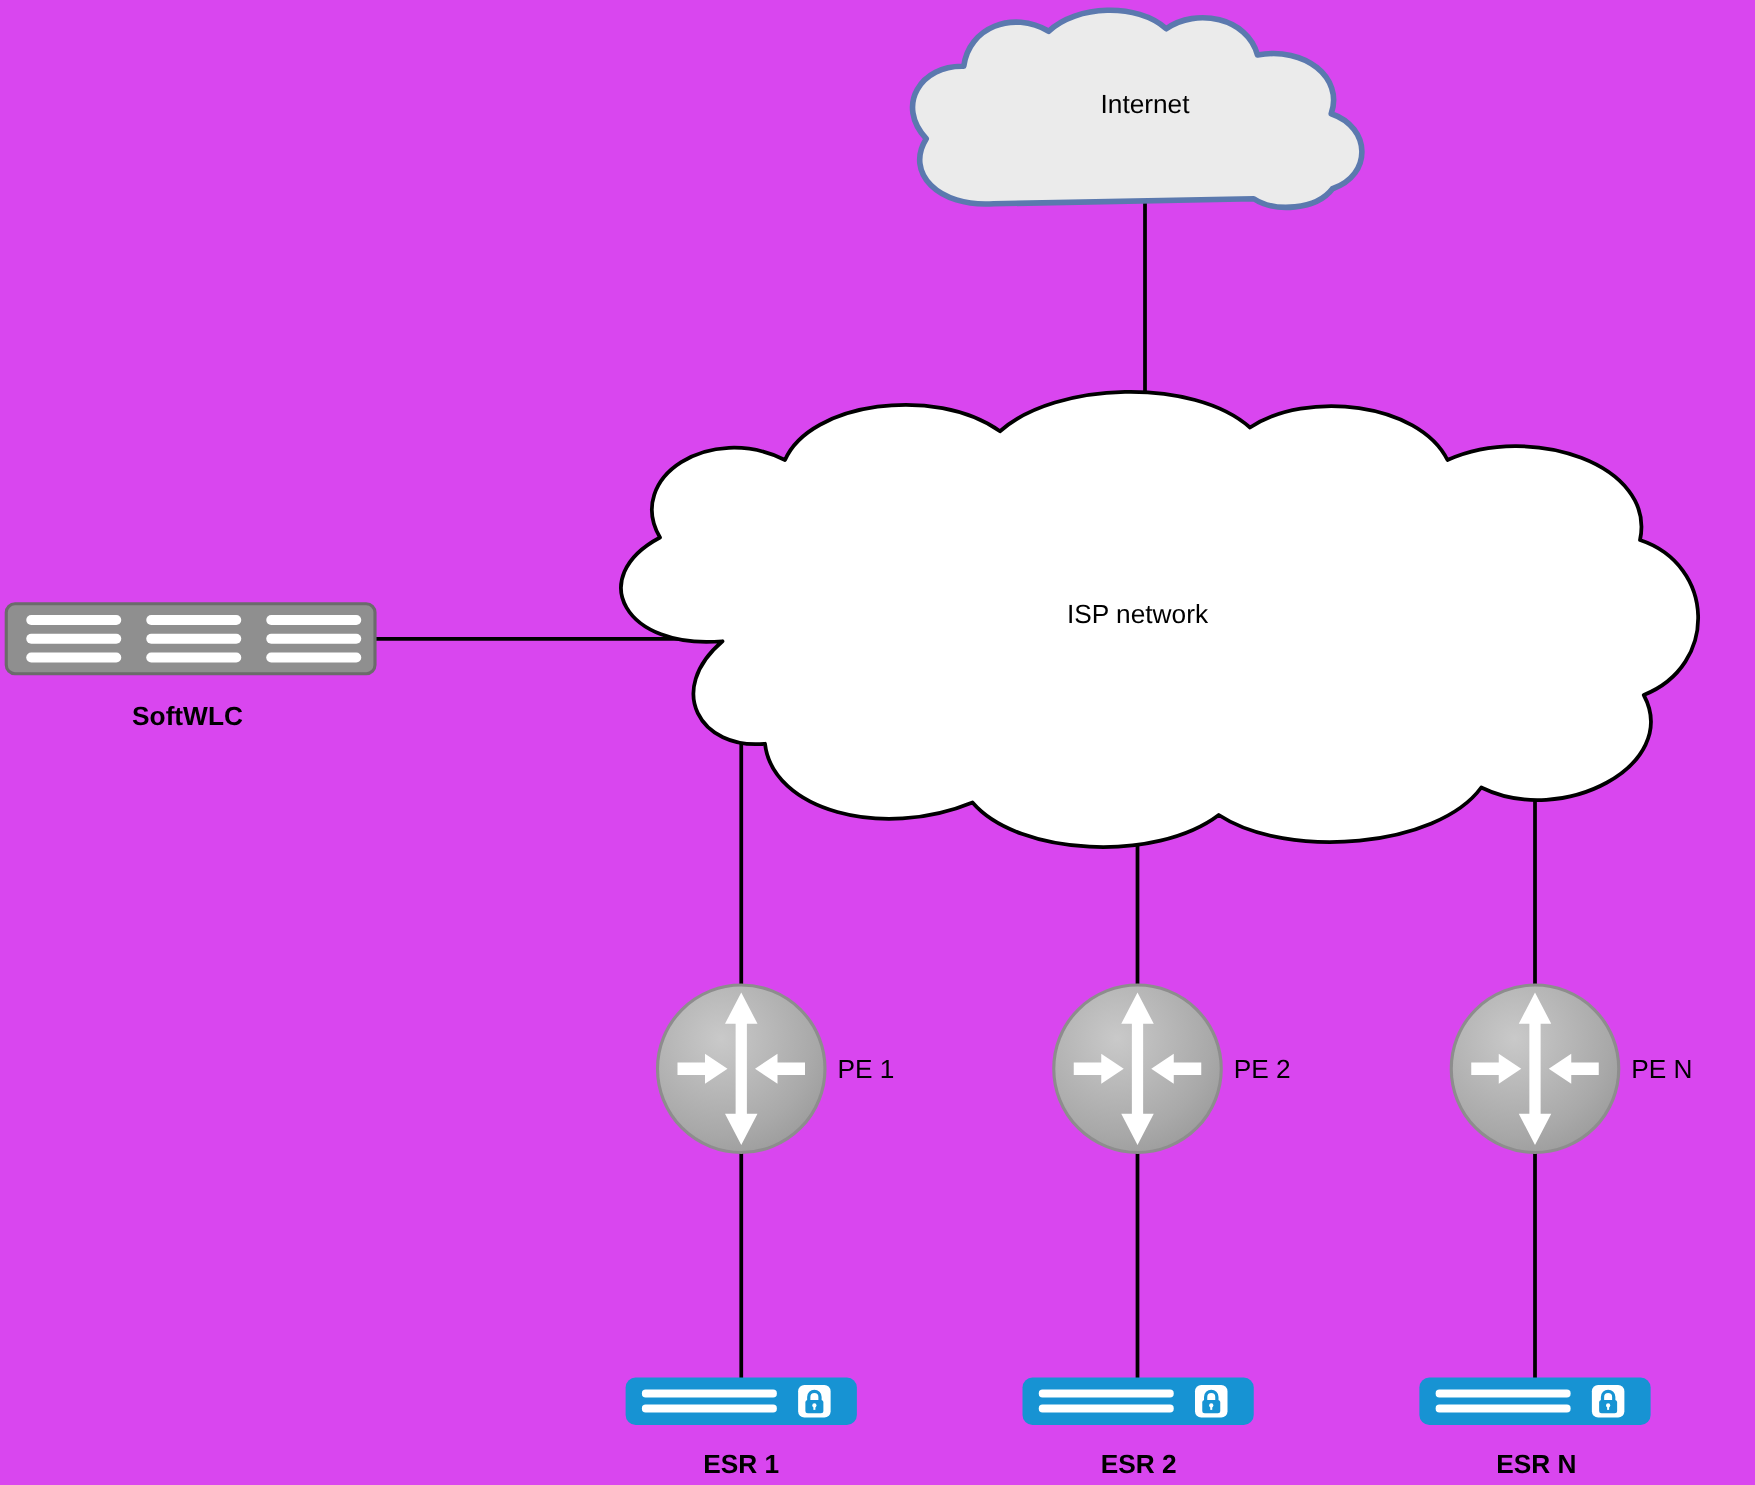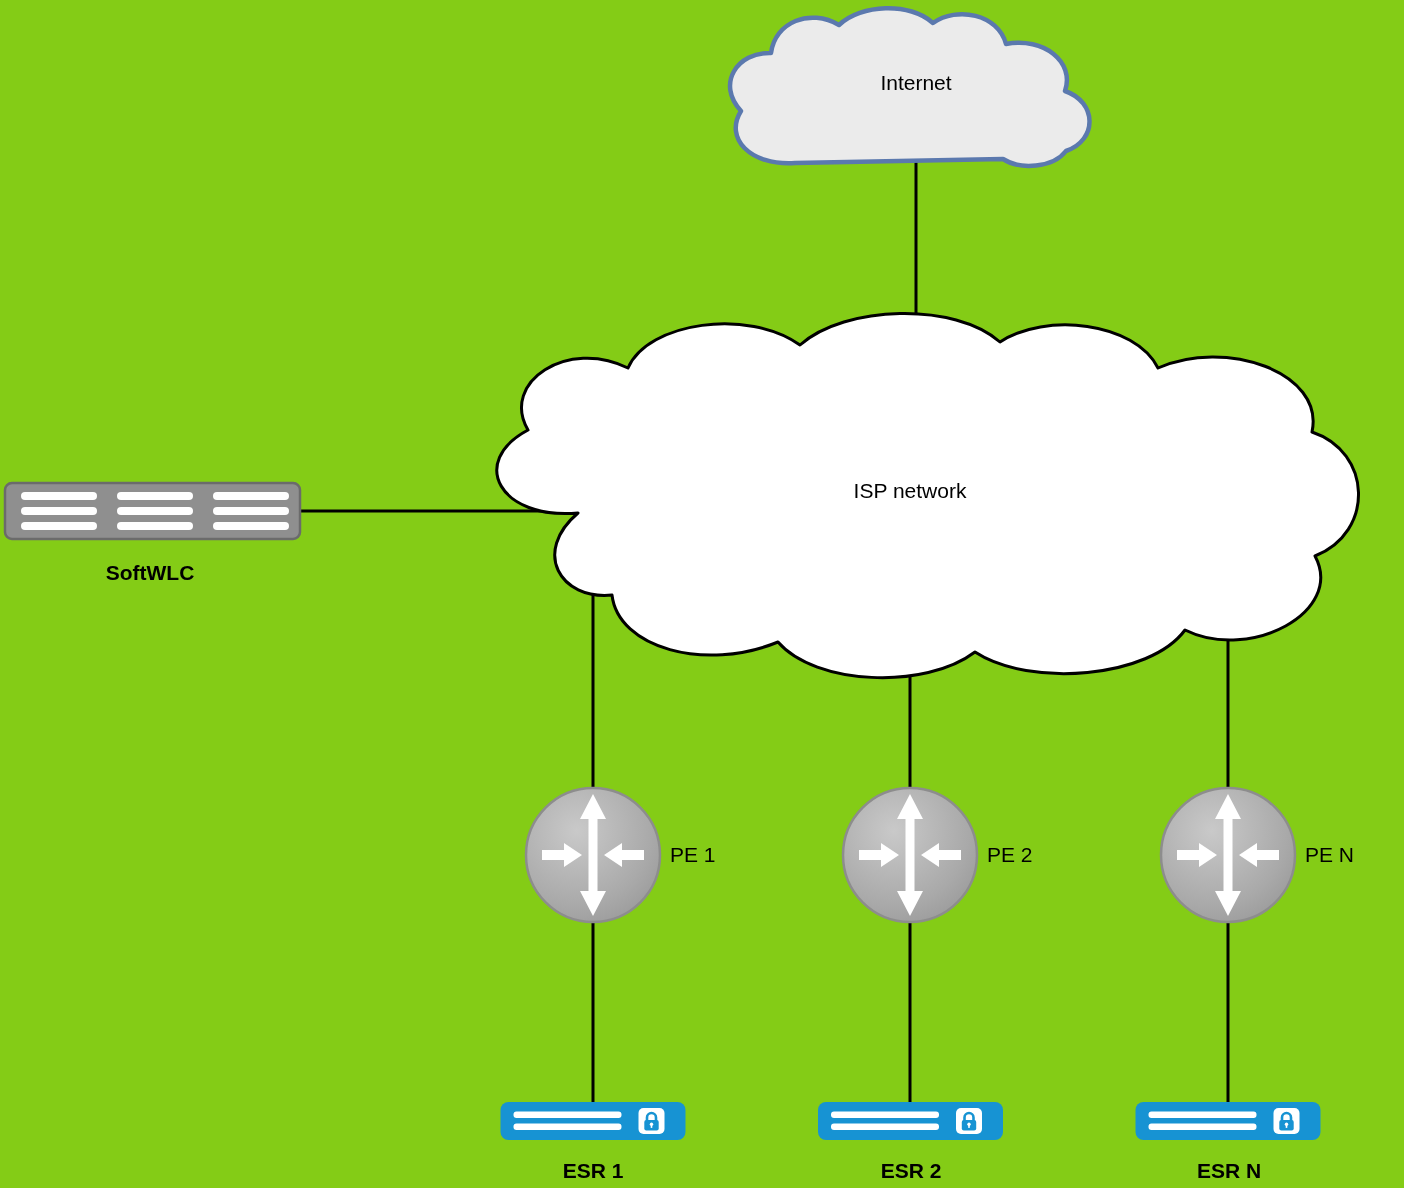--- a/index.html
+++ b/index.html
@@ -4,21 +4,21 @@
 <style>
   html, body {
     margin: 0;
     padding: 0;
     background: #ffffff;
   }
   .canvas {
     position: relative;
     width: 1404px;
     height: 1188px;
-    background: #84cc16;
+    background: #d946ef;
     overflow: hidden;
   }
   svg { display: block; }
   .lbl {
     font-family: "Liberation Sans", sans-serif;
     font-size: 21px;
     fill: #000000;
   }
   .lbl-bold {
     font-family: "Liberation Sans", sans-serif;

